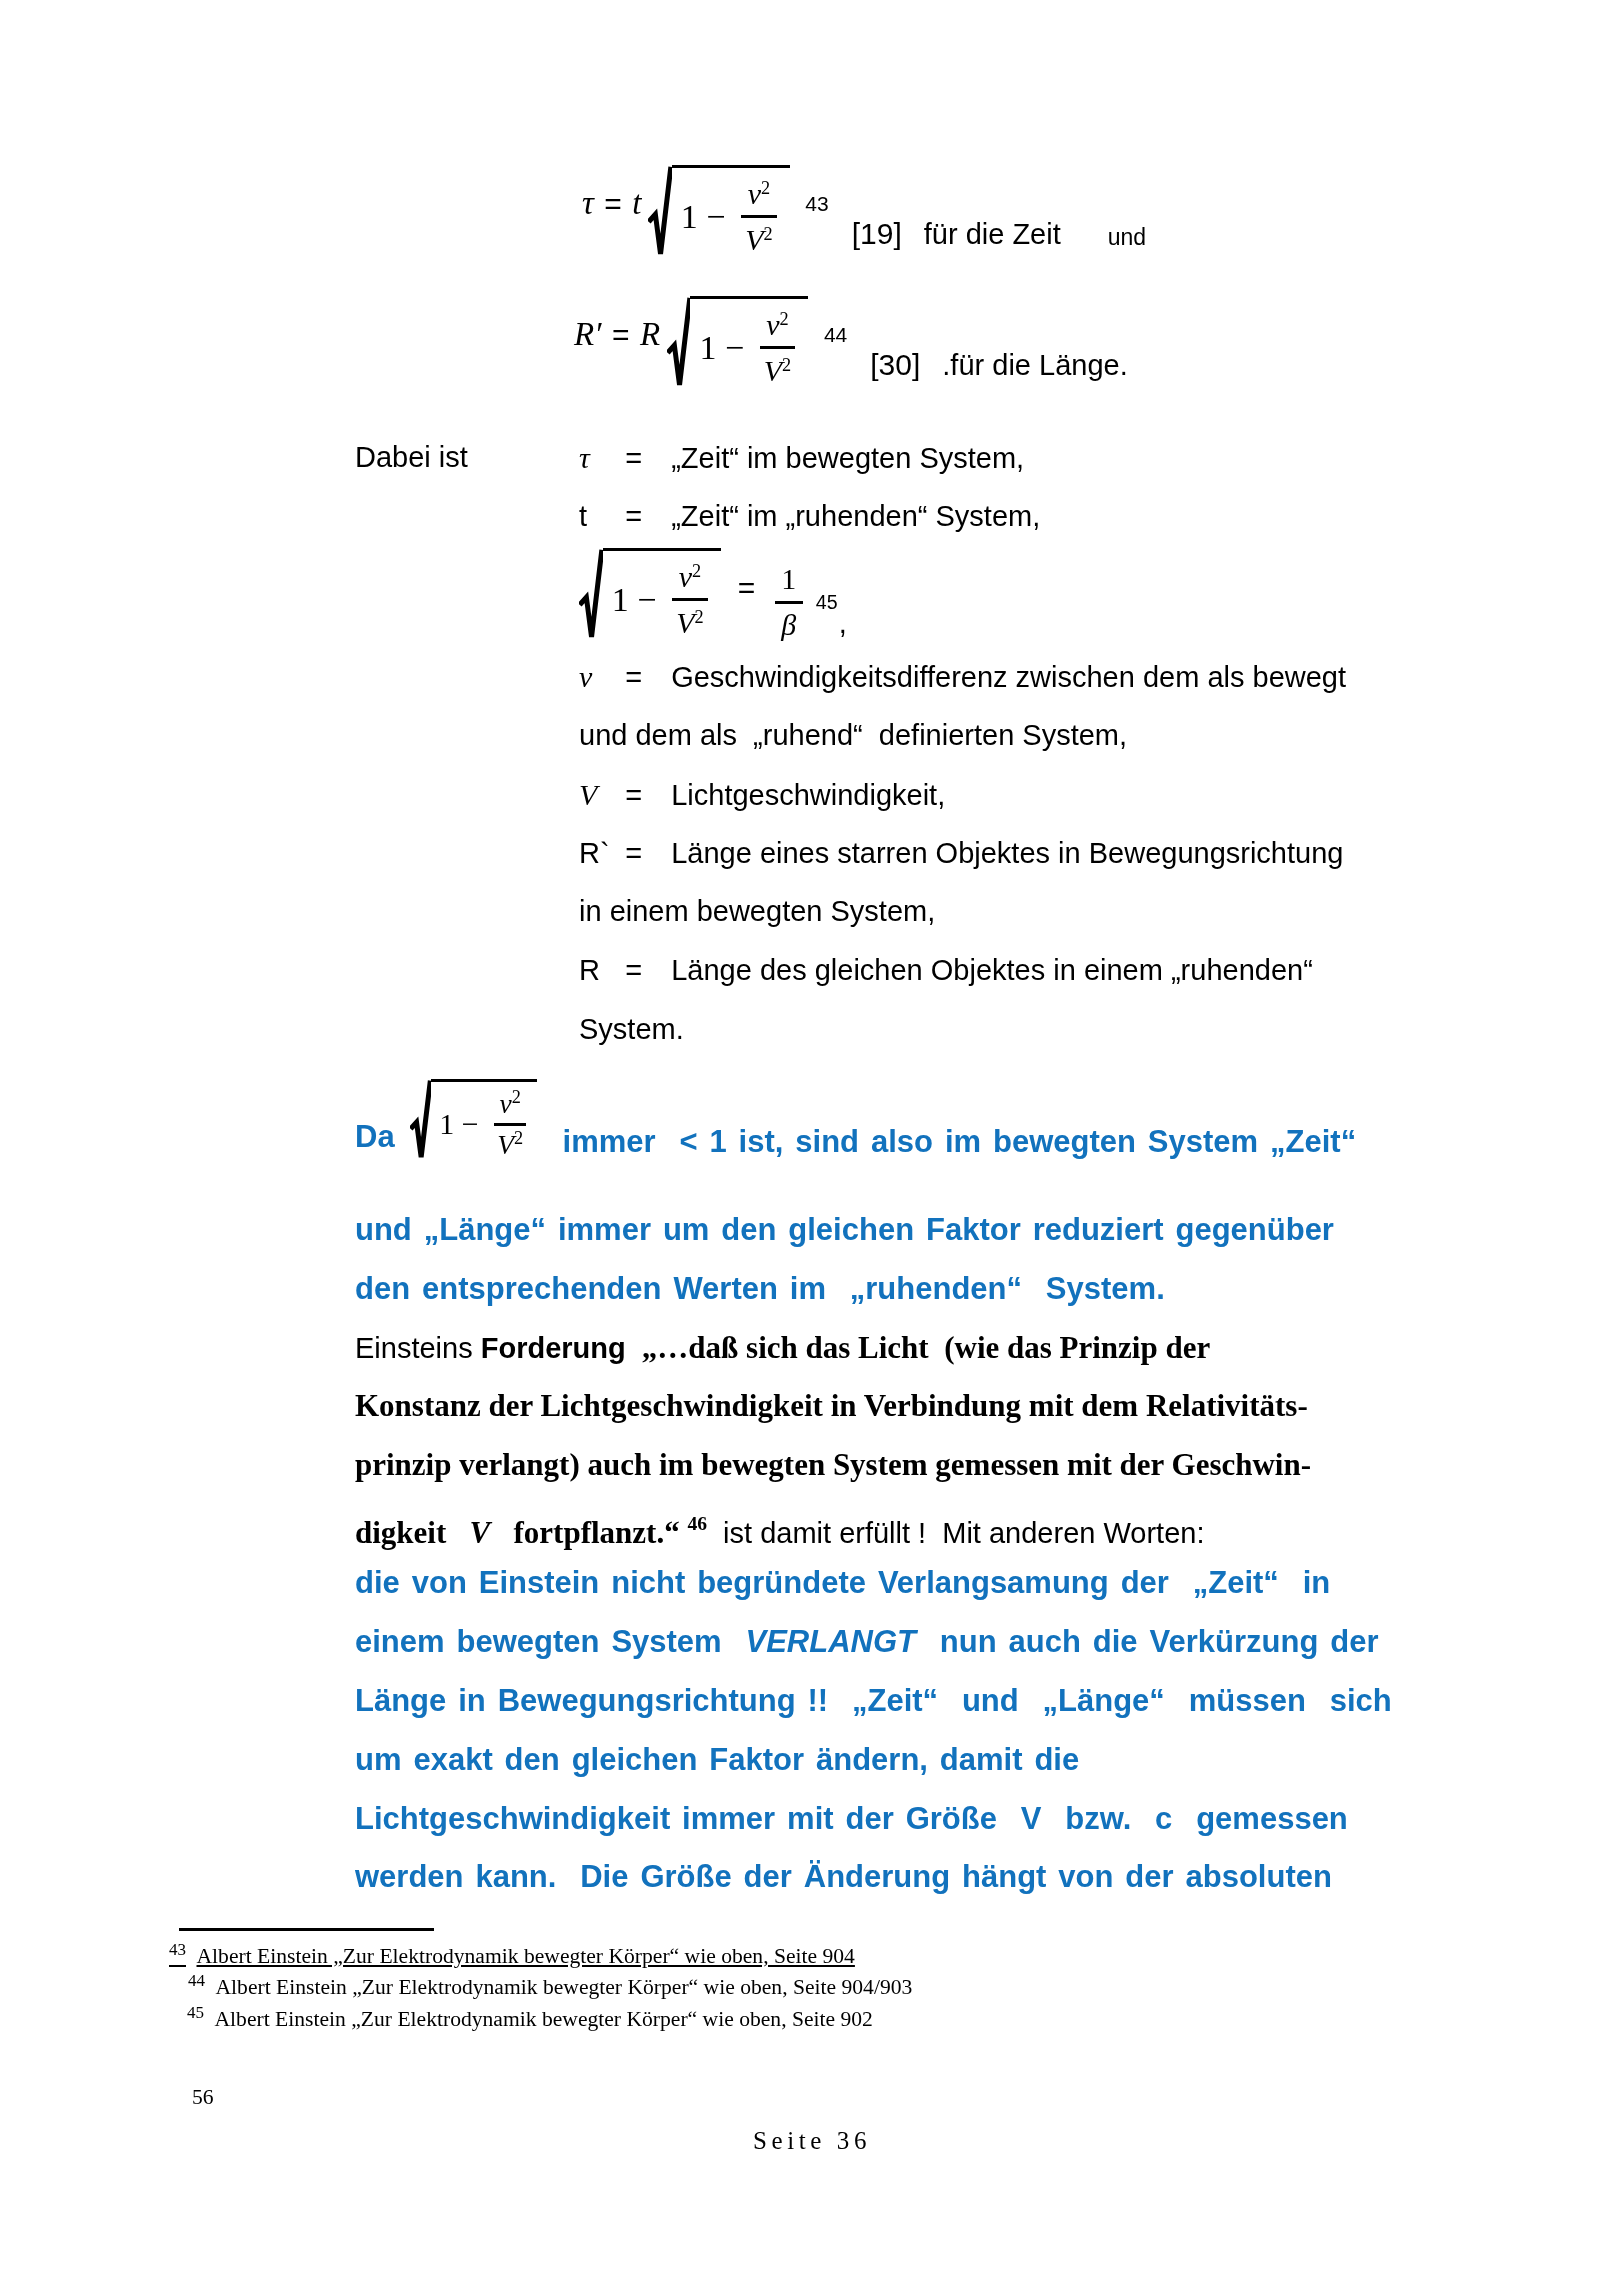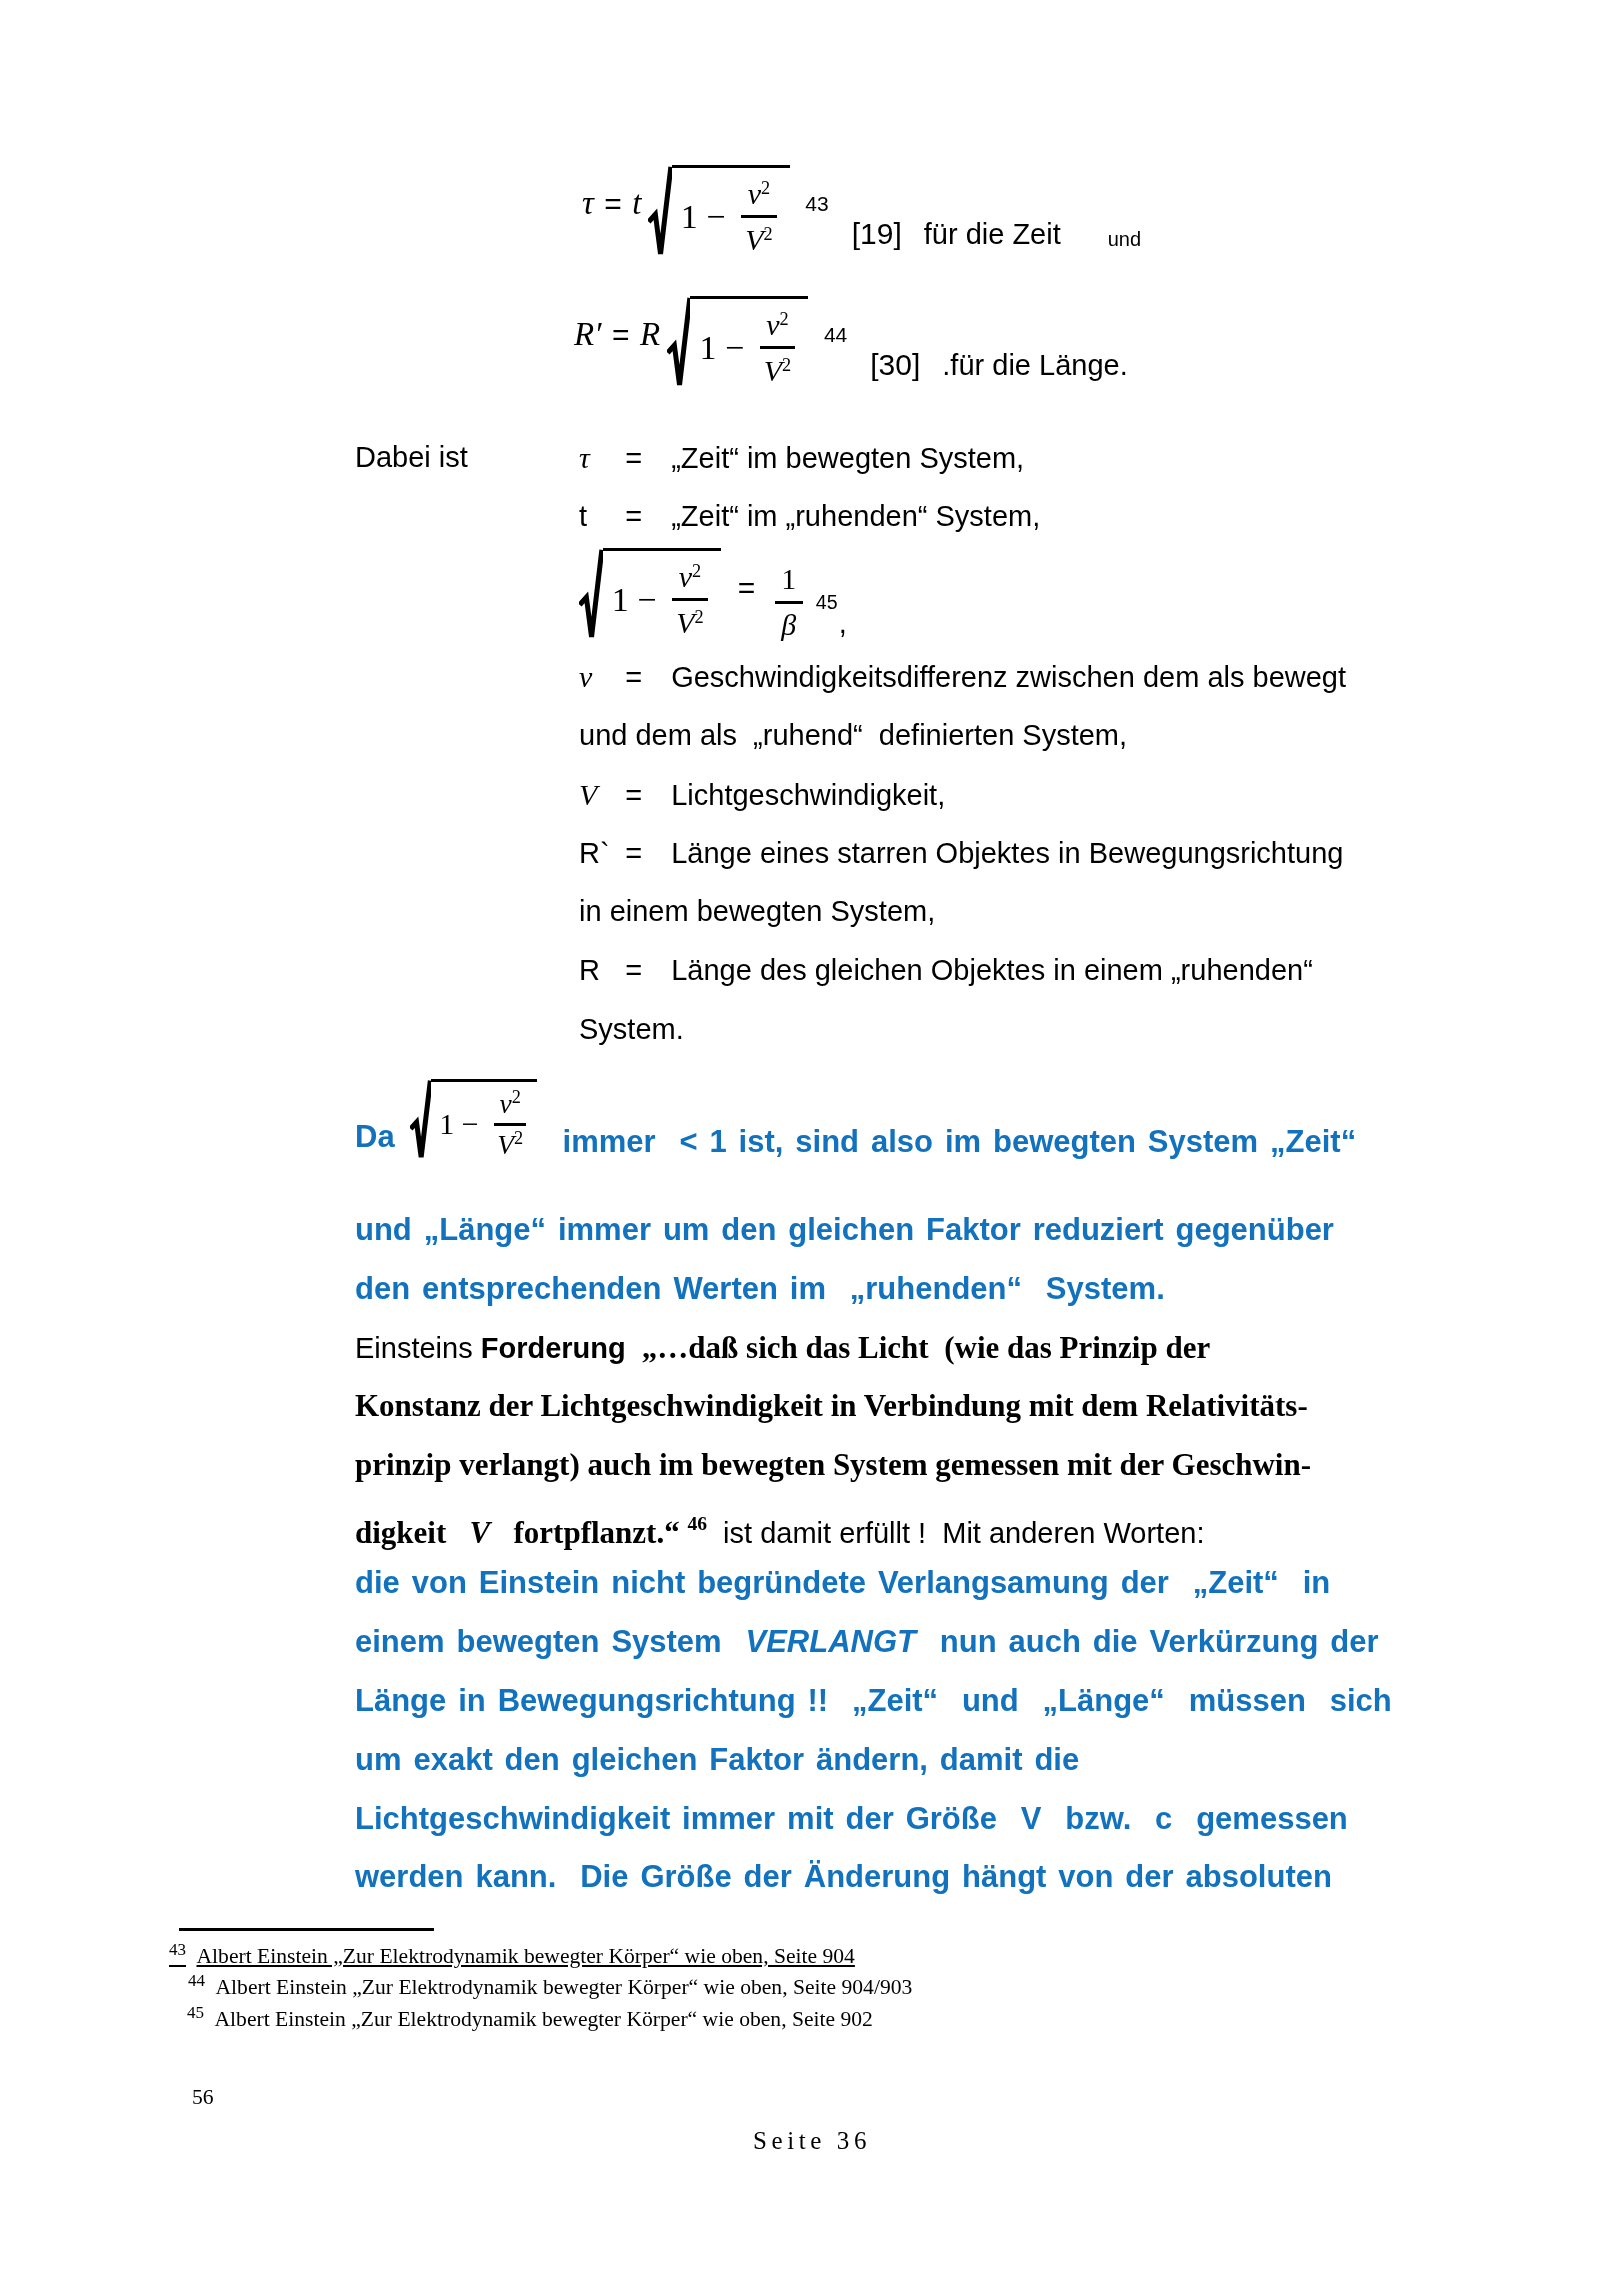--- a/index.html
+++ b/index.html
@@ -34,21 +34,21 @@
   .frac{display:inline-flex;flex-direction:column;align-items:center;line-height:1;
         font-family:"Liberation Serif",serif;font-size:30px;text-align:center;}
   .frac .num{border-bottom:3.3px solid #000;padding:0 6.5px 6.5px;}
   .frac .den{padding-top:6.5px;}
   .fsup{font-size:18.3px;vertical-align:10.5px;line-height:0;font-style:normal;}
   .fprefix{white-space:pre;font-size:33px;margin-bottom:38px;margin-right:6.5px;}
   .fprefix .feq{font-family:"Liberation Sans",sans-serif;padding:0 10.5px;font-size:30px;}
   .ffn{font-size:21px;margin-left:15.7px;margin-bottom:44px;}
   .fref{font-size:30px;margin-left:23px;margin-bottom:9.2px;}
   .fcap{font-size:29px;margin-left:22px;margin-bottom:9.2px;}
-  .ftail{font-size:20px;margin-left:47px;margin-bottom:9.2px;}
+  .ftail{font-size:23px;margin-left:47px;margin-bottom:9.2px;}
   .feq2{font-family:"Liberation Sans",sans-serif;font-size:30px;margin:0 19.6px 38px 17px;}
   .bfrac{margin-bottom:2.6px;}
   .bfn{font-size:19.6px;margin-left:13px;margin-bottom:29px;}
   .bcomma{font-size:29px;margin-left:1.3px;margin-bottom:2.6px;}
 
   
   .sqrt.sm .radicand{padding:7.9px 10.5px 3.9px 7.9px;border-top:3.3px solid #000;}
   .sqrt.sm .oneminus{font-size:30px;}
   .sqrt.sm .frac{font-size:27.5px;}
   .sqrt.sm .frac .num{padding:0 5.2px 5.2px;}

